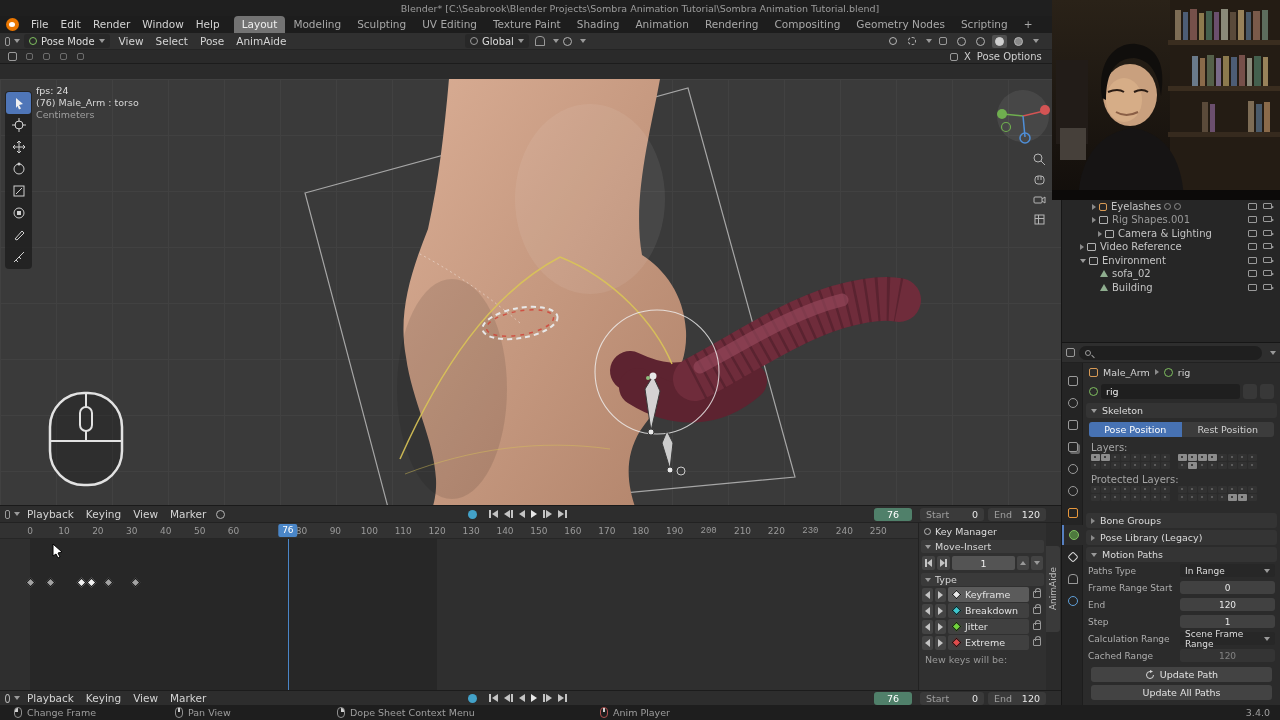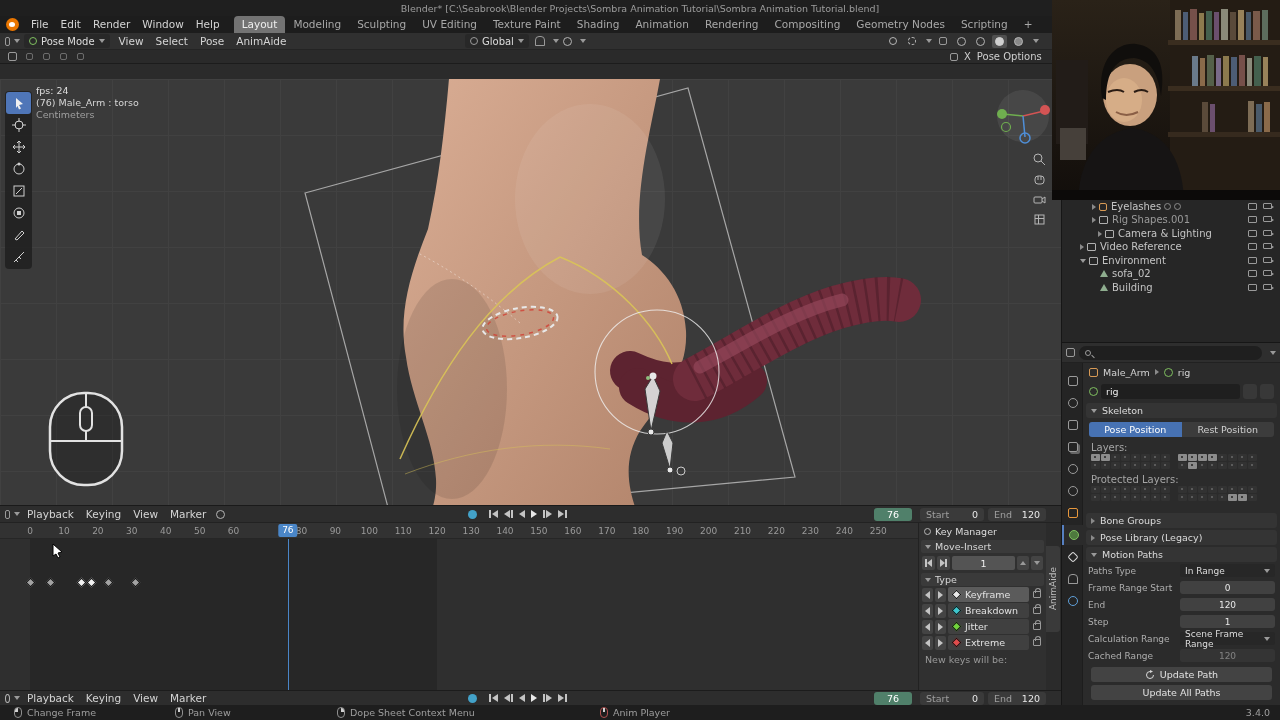--- a/index.html
+++ b/index.html
@@ -454,24 +454,24 @@
         <span class="tick" style="left: 369.3px;">100</span>
         <span class="tick" style="left: 403.23px;">110</span>
         <span class="tick" style="left: 437.16px;">120</span>
         <span class="tick" style="left: 471.09px;">130</span>
         <span class="tick" style="left: 505.02px;">140</span>
         <span class="tick" style="left: 538.95px;">150</span>
         <span class="tick" style="left: 572.88px;">160</span>
         <span class="tick" style="left: 606.81px;">170</span>
         <span class="tick" style="left: 640.74px;">180</span>
         <span class="tick" style="left: 674.67px;">190</span>
-        <span class="tick" style="left: 708.6px;">200</span>
+        <span class="tick" style="left: 708.6px; font-family: Liberation Mono, monospace;">200</span>
         <span class="tick" style="left: 742.53px;">210</span>
         <span class="tick" style="left: 776.46px;">220</span>
-        <span class="tick" style="left: 810.39px;">230</span>
+        <span class="tick" style="left: 810.39px; font-family: Liberation Mono, monospace;">230</span>
         <span class="tick" style="left: 844.32px;">240</span>
         <span class="tick" style="left: 878.25px;">250</span>
       </div>
     <div id="ds-keys">
       <div id="ds-range" style="left: 30px; width: 407.16px;"></div>
     </div>
     <div id="kf-track" style="top:73px">
         <span class="kf" style="left: 27px;"></span>
         <span class="kf" style="left: 47.358px;"></span>
         <span class="kf sel" style="left: 77.895px;"></span>

